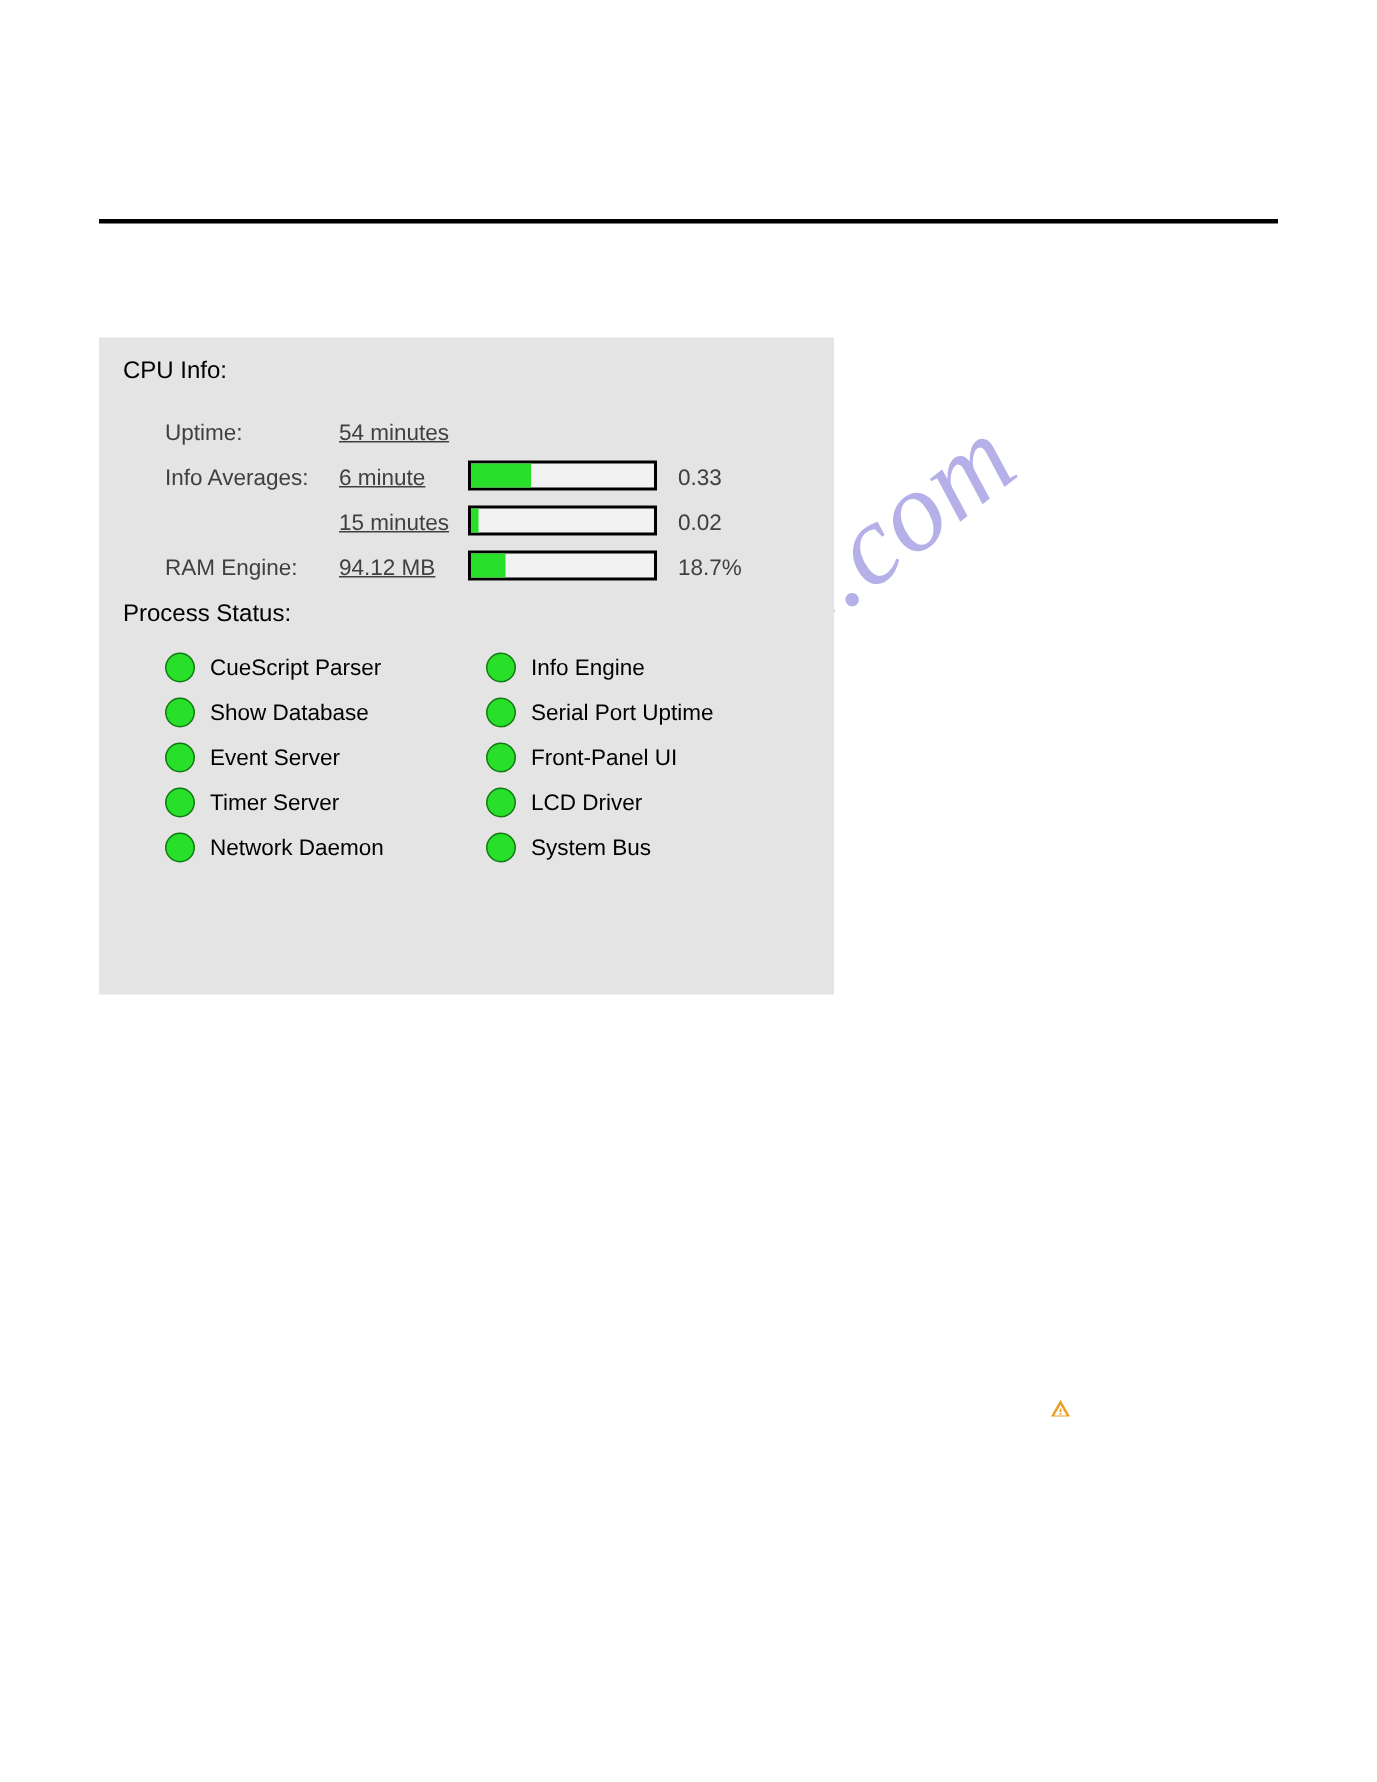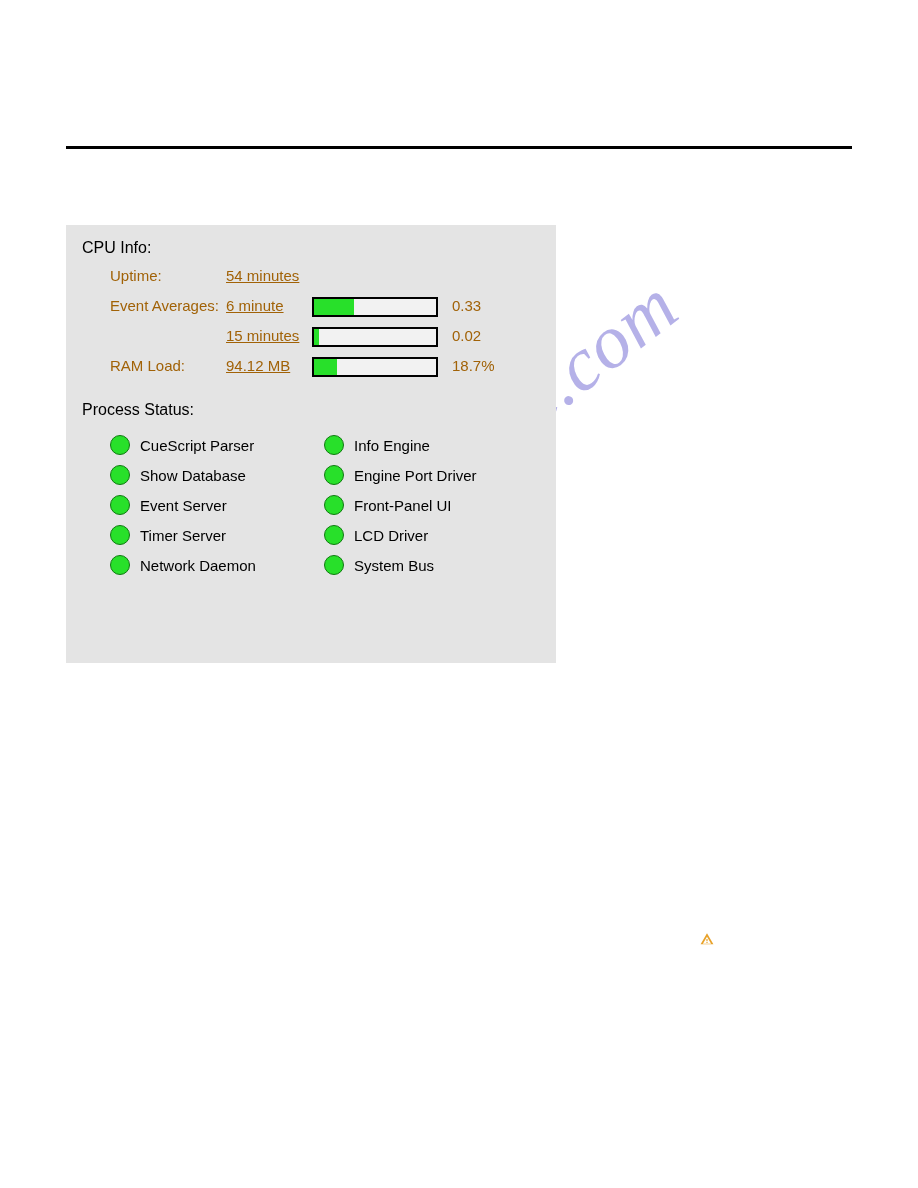--- a/index.html
+++ b/index.html
@@ -36,23 +36,23 @@
     box-sizing: border-box;
   }
   .section-title {
     font-weight: normal;
     font-size: 16px;
     color: #000;
     margin-bottom: 10px;
   }
   .info-row {
     display: flex;
-    align-items: flex-start;
+    align-items: flex-end;
     font-size: 15px;
-    color: #a16207;
+    color: #404040;
     height: 30px;
   }
   .info-label {
     width: 144px;
     padding-left: 28px;
     box-sizing: border-box;
   }
   .info-sub {
     width: 86px;
     text-decoration: underline;
@@ -138,40 +138,40 @@
   <div class="status-panel">
 
     <div class="section-title">CPU Info:</div>
 
     <div class="info-row">
       <div class="info-label">Uptime:</div>
       <div class="info-sub">54 minutes</div>
     </div>
 
     <div class="info-row">
-      <div class="info-label">Event Averages:</div>
+      <div class="info-label">Info Averages:</div>
       <div class="info-sub">6 minute</div>
       <div class="bar-outer">
           <div class="bar-fill" style="width:33%"></div>
         </div>
       <div class="info-value">0.33</div>
     </div>
 
 
     <div class="info-row">
       <div class="info-label"></div>
       <div class="info-sub">15 minutes</div>
       <div class="bar-outer">
           <div class="bar-fill" style="width:4%"></div>
         </div>
       <div class="info-value">0.02</div>
     </div>
 
     <div class="info-row">
-      <div class="info-label">RAM Load:</div>
+      <div class="info-label">RAM Engine:</div>
       <div class="info-sub">94.12 MB</div>
       <div class="bar-outer">
           <div class="bar-fill" style="width:18.7%"></div>
         </div>
       <div class="info-value">18.7%</div>
     </div>
 
     <div style="height:14px"></div>
 
     <div class="section-title">Process Status:</div>
@@ -199,21 +199,21 @@
             <span>Network Daemon</span>
           </div>
       </div>
       <div class="process-col">
         <div class="process-item">
             <span class="status-dot"></span>
             <span>Info Engine</span>
           </div>
         <div class="process-item">
             <span class="status-dot"></span>
-            <span>Engine Port Driver</span>
+            <span>Serial Port Uptime</span>
           </div>
         <div class="process-item">
             <span class="status-dot"></span>
             <span>Front-Panel UI</span>
           </div>
         <div class="process-item">
             <span class="status-dot"></span>
             <span>LCD Driver</span>
           </div>
         <div class="process-item">

